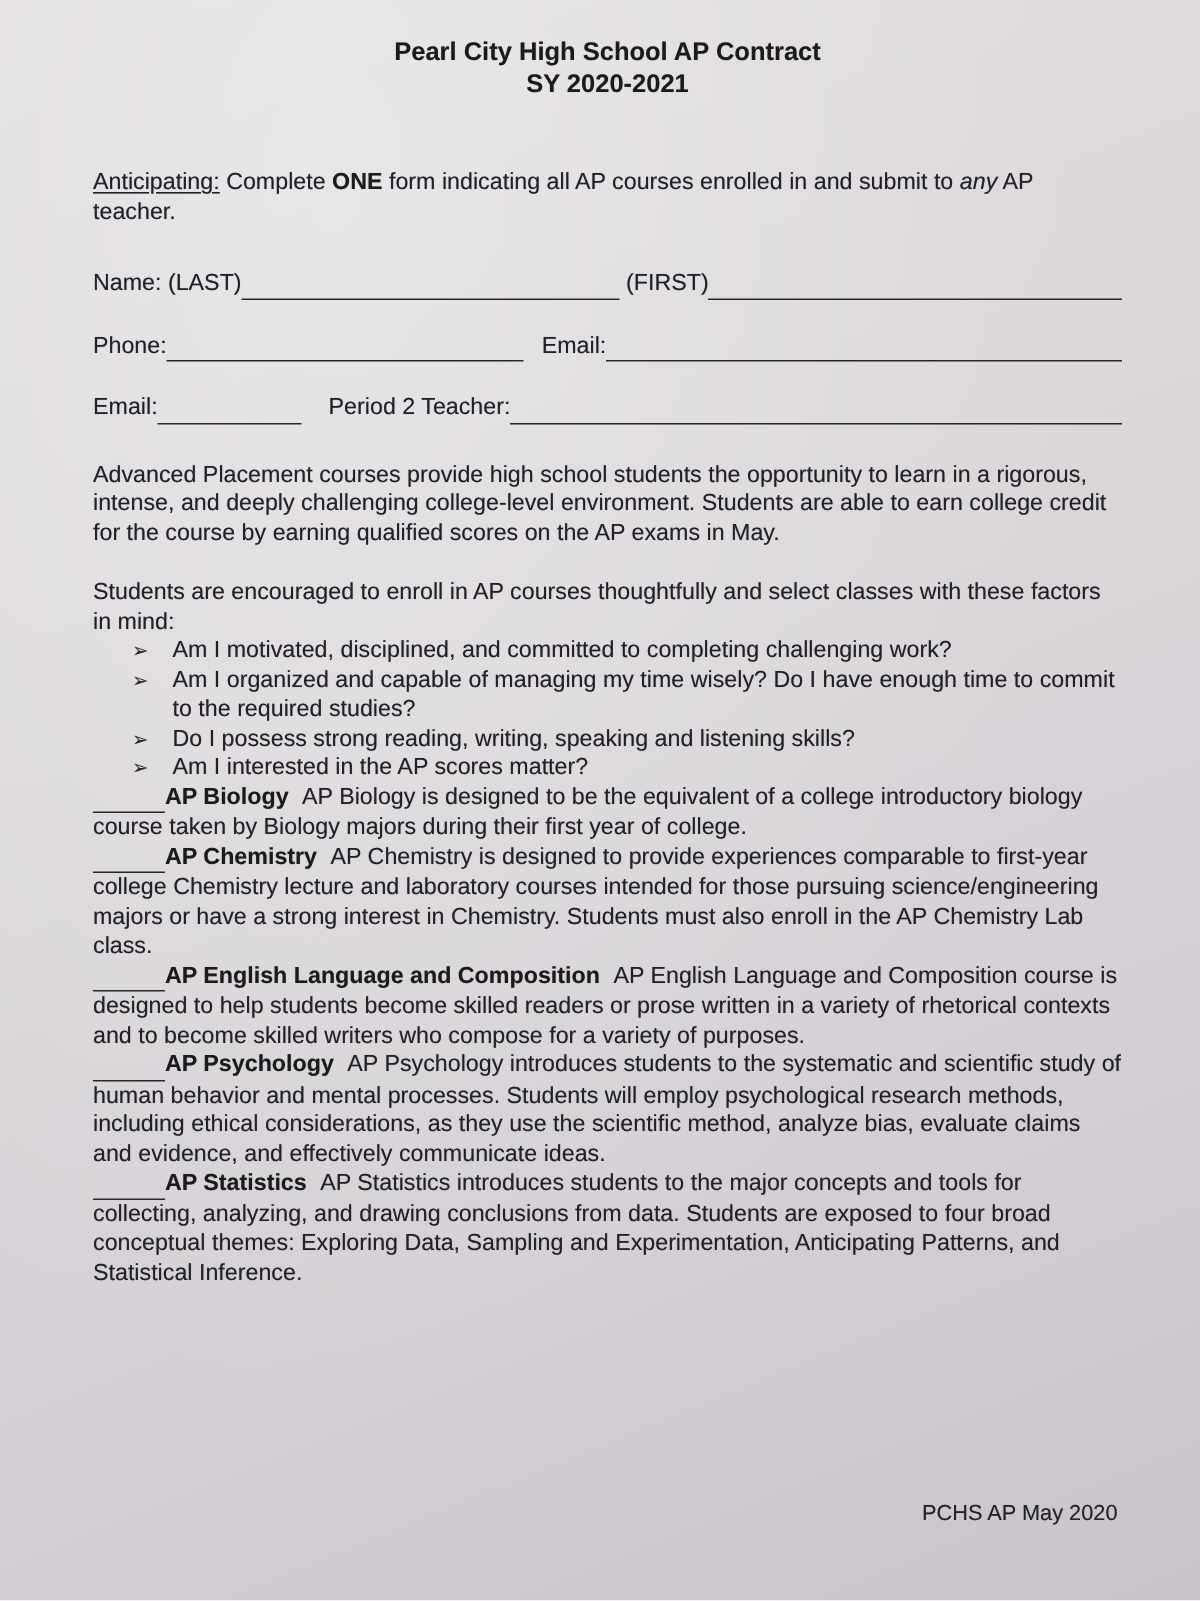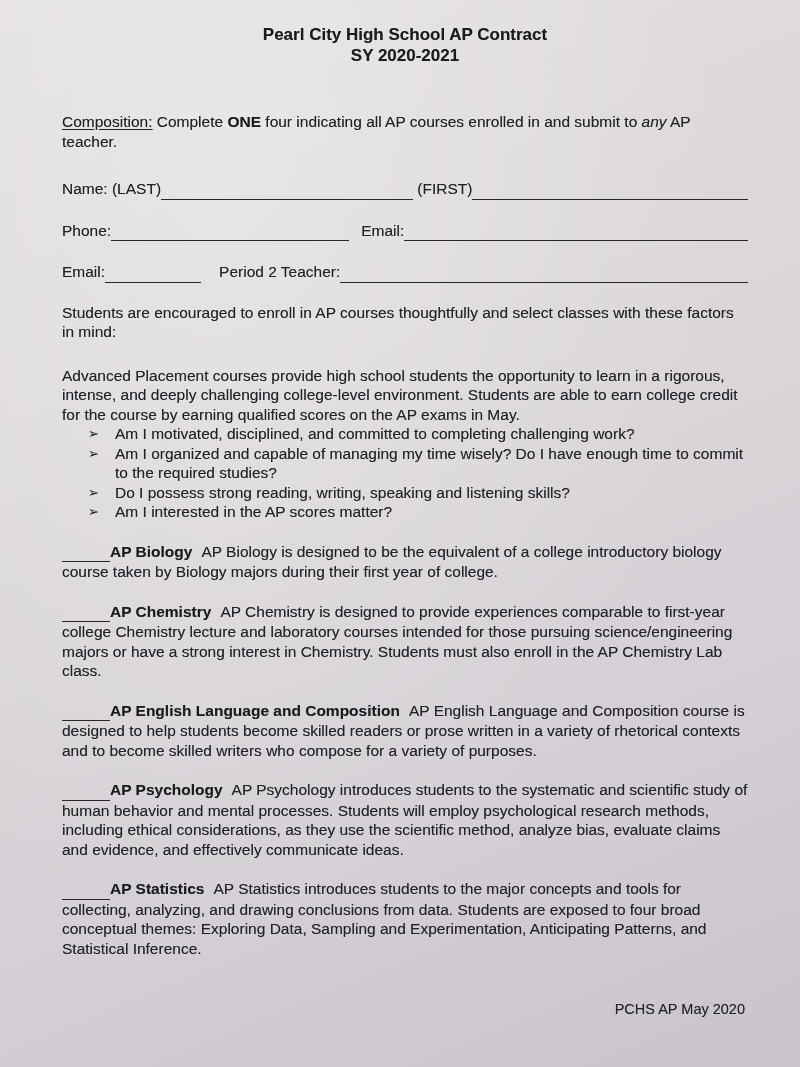--- a/index.html
+++ b/index.html
@@ -42,21 +42,21 @@
   .ml12 { margin-left: 12px; }
   .ml18 { margin-left: 18px; }
 
   .para { margin-top: 20px; }
   .factors-list { margin-top: 0; padding-left: 26px; }
   .factor { display: flex; align-items: flex-start; }
   .bullet-glyph { flex: 0 0 27px; font-size: 13px; line-height: 19.5px; color: #2a2a2e; }
   .factor-text { flex: 1 1 auto; }
 
   .enrolled-heading { margin-top: 22px; }
-  .course { margin-top: 20px; }
+  .course { }
   .course-blank {
     display: inline-block;
     width: 48px;
     border-bottom: 1.7px solid #27272b;
   }
   .course-name { margin-right: 9px; }
   .footer-note {
     position: absolute;
     top: 1000px;
     right: 55px;
@@ -68,21 +68,21 @@
 <body>
 
 <div class="paper">
   <div class="content">
 
     <div class="title-block">
       <div class="title-line">Pearl City High School AP Contract</div>
       <div class="title-line">SY 2020-2021</div>
     </div>
 
-    <p class="instructions"><span class="u">Composition:</span><span> Complete </span><b>ONE</b><span> four indicating all AP courses enrolled in and submit to </span><i>any</i><span> AP teacher.</span></p>
+    <p class="instructions"><span class="u">Anticipating:</span><span> Complete </span><b>ONE</b><span> form indicating all AP courses enrolled in and submit to </span><i>any</i><span> AP teacher.</span></p>
 
     <div class="form-section">
       <div class="row">
         <span class="lbl">Name: (LAST)</span>
         <span class="blank" style="width:252px">&nbsp;</span>
         <span class="lbl"> (FIRST)</span>
         <span class="blank grow">&nbsp;</span>
       </div>
       <div class="row">
         <span class="lbl">Phone:</span>
@@ -91,23 +91,23 @@
         <span class="blank grow">&nbsp;</span>
       </div>
       <div class="row">
         <span class="lbl">Email:</span>
         <span class="blank" style="width:96px">&nbsp;</span>
         <span class="lbl ml18">Period 2 Teacher:</span>
         <span class="blank grow">&nbsp;</span>
       </div>
     </div>
 
+    <p class="para" style="margin-top:24px">Advanced Placement courses provide high school students the opportunity to learn in a rigorous, intense, and deeply challenging college-level environment. Students are able to earn college credit for the course by earning qualified scores on the AP exams in May.</p>
+
     <p class="para">Students are encouraged to enroll in AP courses thoughtfully and select classes with these factors in mind:</p>
-
-    <p class="para" style="margin-top:24px">Advanced Placement courses provide high school students the opportunity to learn in a rigorous, intense, and deeply challenging college-level environment. Students are able to earn college credit for the course by earning qualified scores on the AP exams in May.</p>
 
     <div class="factors-list">
       <div class="factor">
         <span class="bullet-glyph">➢</span>
         <span class="factor-text">Am I motivated, disciplined, and committed to completing challenging work?</span>
       </div>
       <div class="factor">
         <span class="bullet-glyph">➢</span>
         <span class="factor-text">Am I organized and capable of managing my time wisely? Do I have enough time to commit to the required studies?</span>
       </div>

